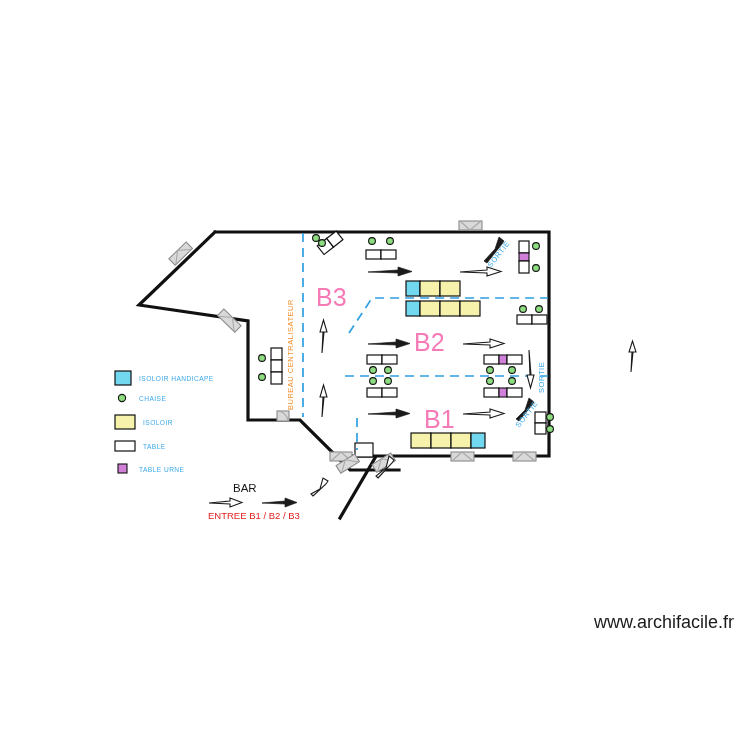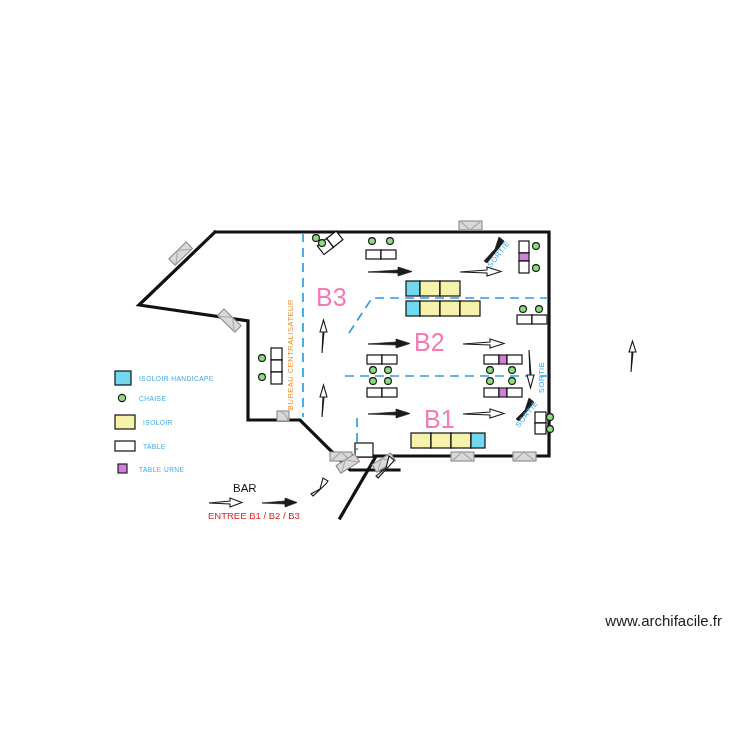--- a/index.html
+++ b/index.html
@@ -19,21 +19,21 @@
   .door-body{fill:#d9d9d9;stroke:#8a8a8a;stroke-width:1.1;}
   .door-arc{fill:none;stroke:#a8a8a8;stroke-width:1.1;}
   .arrow{fill:#1a1a1a;stroke:#1a1a1a;stroke-width:.7;}
   .arrow-hollow{fill:#ffffff;stroke:#1a1a1a;stroke-width:1.1;}
   .zone-label{fill:#f57ab6;font-family:"Liberation Sans",sans-serif;font-size:25px;}
   .sortie-label{fill:#3aa7e8;font-family:"Liberation Sans",sans-serif;font-size:7.5px;letter-spacing:.6px;}
   .bureau-label{fill:#f0912e;font-family:"Liberation Sans",sans-serif;font-size:7.5px;letter-spacing:.5px;}
   .bar-label{fill:#161616;font-family:"Liberation Sans",sans-serif;font-size:11.5px;}
   .entree-label{fill:#e02020;font-family:"Liberation Sans",sans-serif;font-size:9.5px;}
   .legend-text{fill:#3aa7e8;font-family:"Liberation Sans",sans-serif;font-size:6.6px;letter-spacing:.45px;}
-  .wm{position:absolute;right:28px;top:612px;font-size:15px;color:#1b1b1b;
+  .wm{position:absolute;right:16px;top:612px;font-size:18px;color:#1b1b1b;
       font-family:"Liberation Sans",sans-serif;}
 </style>
 </head>
 <body>
 
 <svg id="plan" viewBox="0 0 750 750">
 
   <g>
     <path class="wall" d="M 215,232 L 549,232 L 549,456 L 336,456 L 300,420 L 248,420 L 248,321 L 139,305 L 215,232"></path>
     <path class="wall" d="M 336,456 L 350,470 L 399,470"></path>

